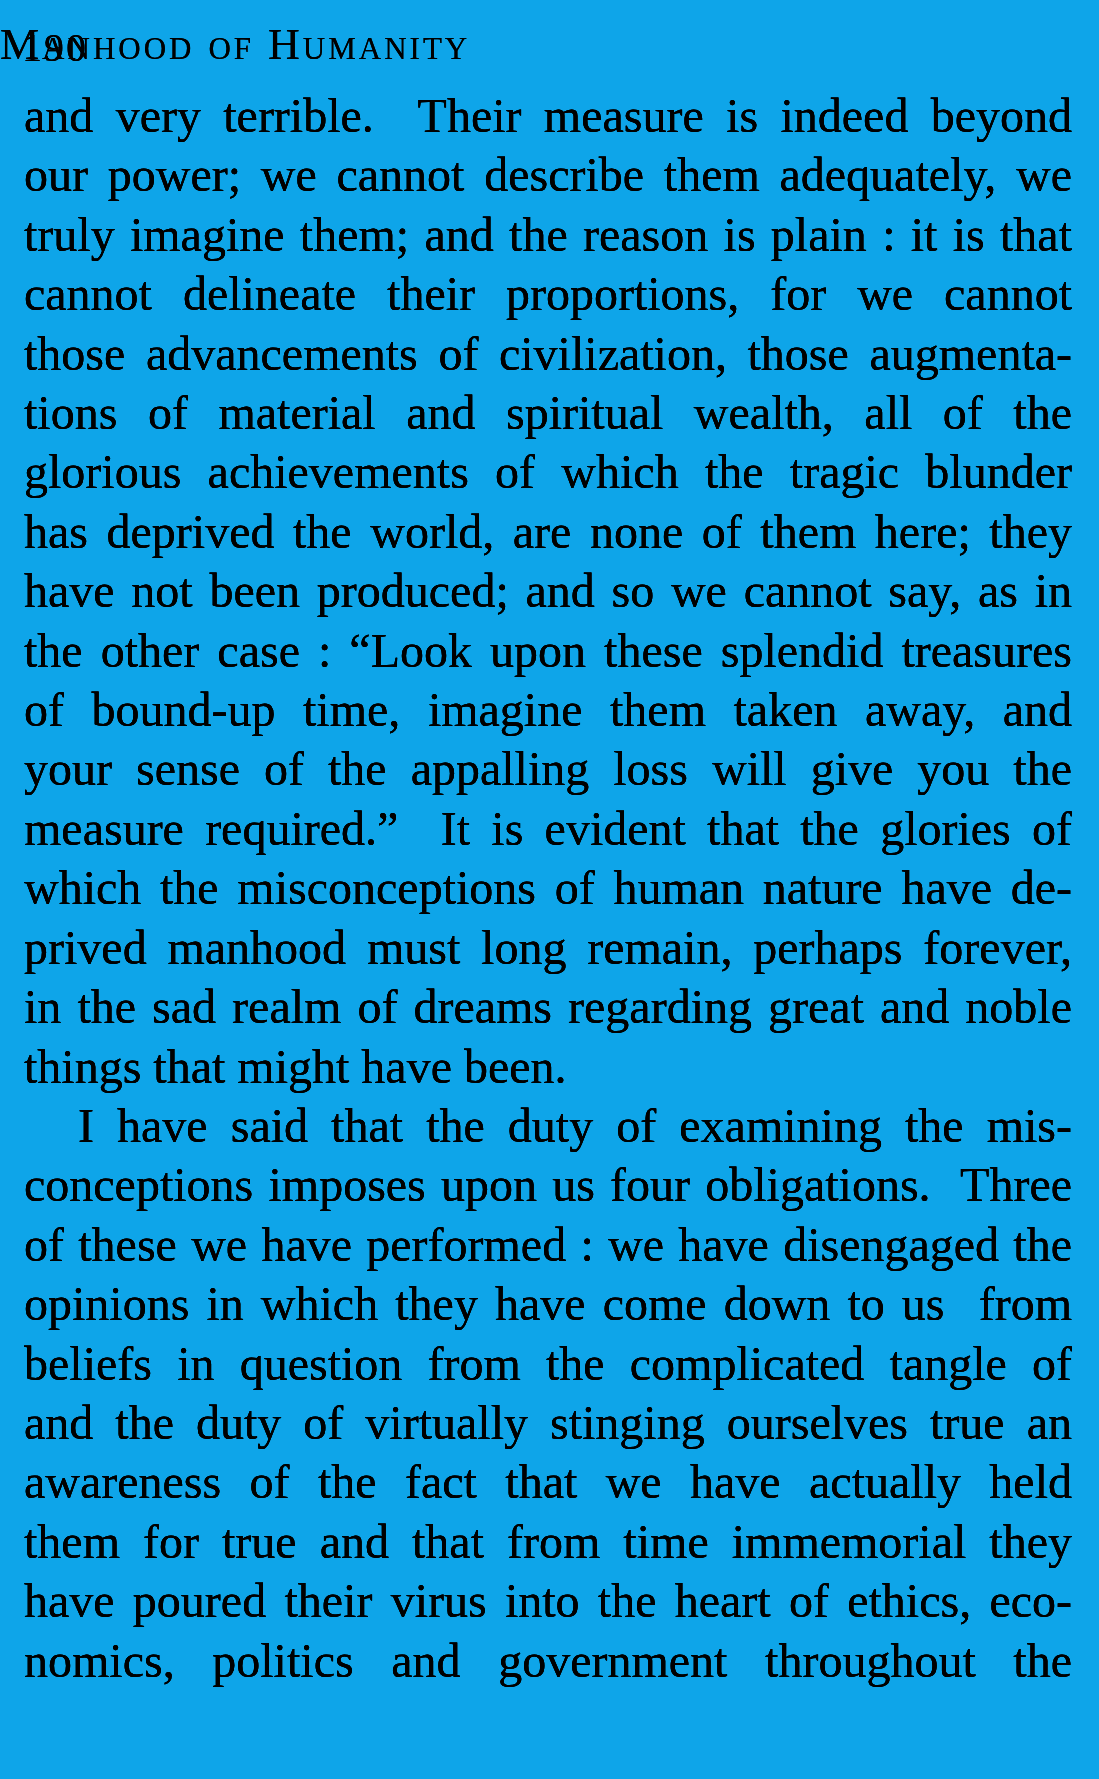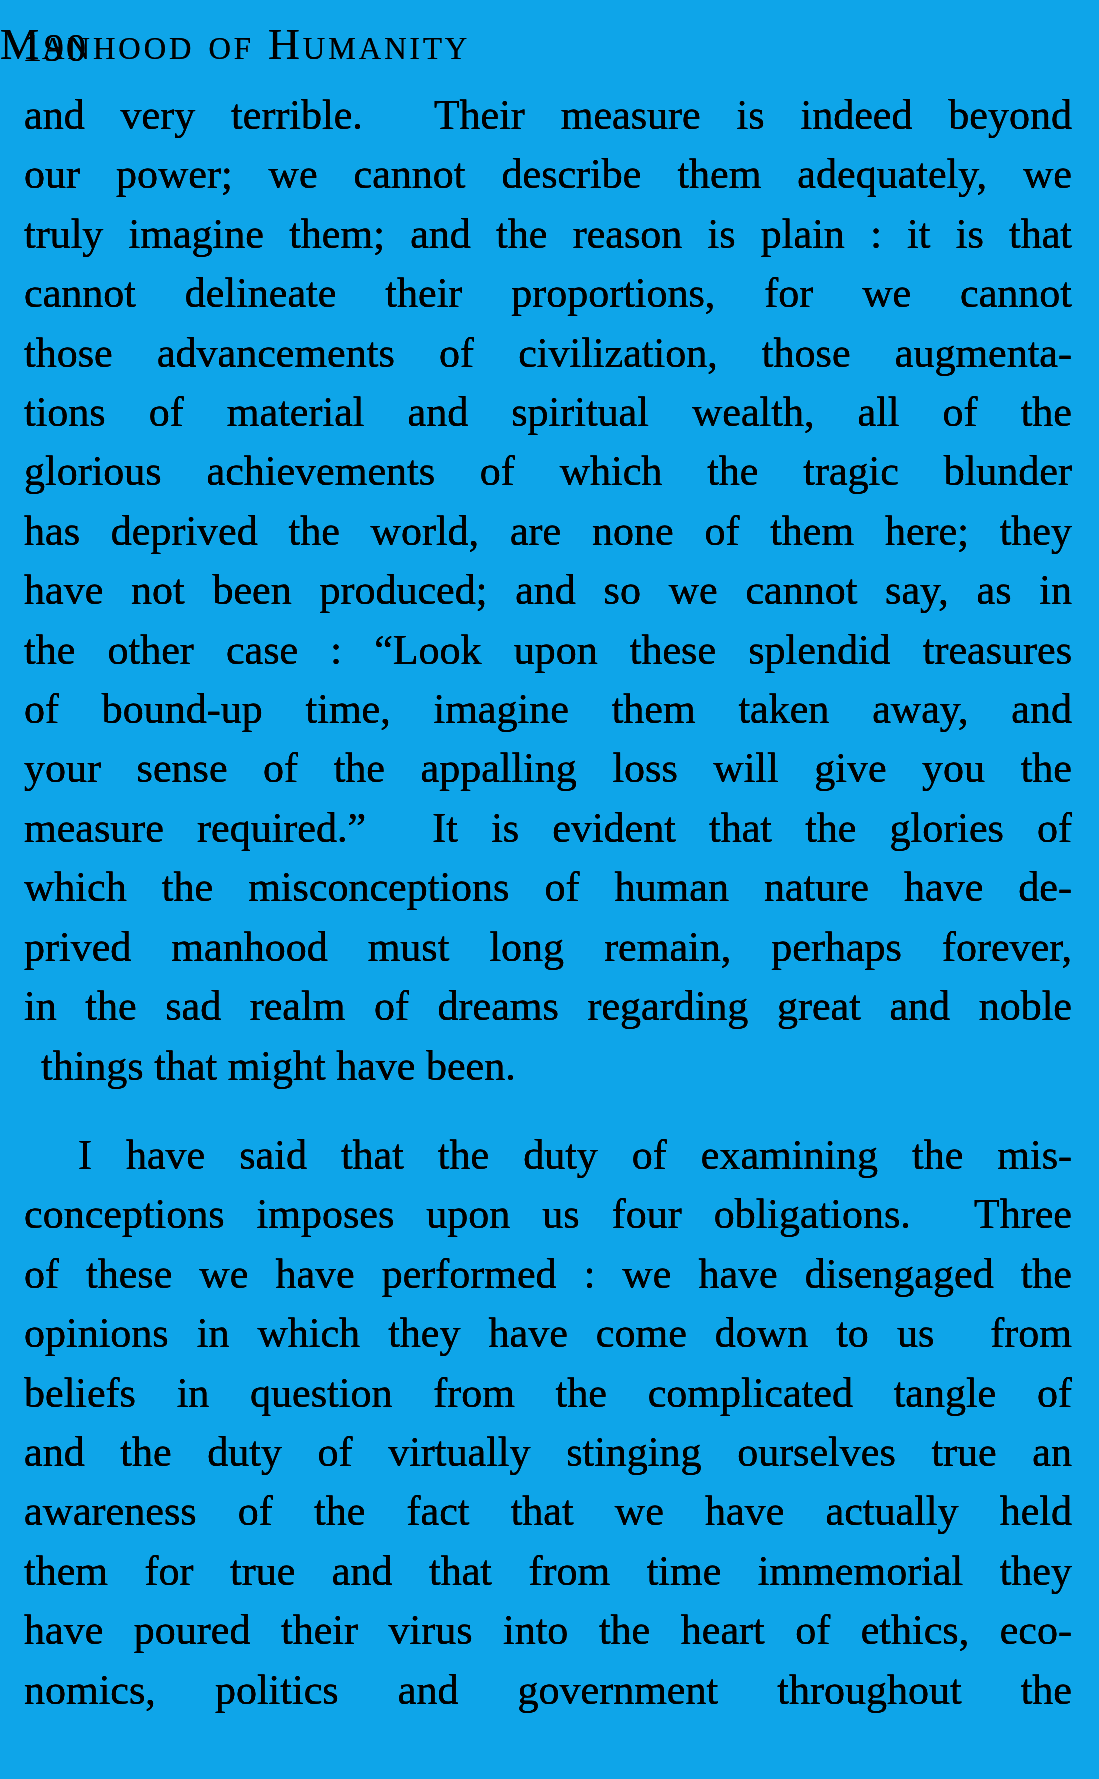--- a/index.html
+++ b/index.html
@@ -43,40 +43,38 @@
     line-height: 50px;
     letter-spacing: 3px;
     text-shadow: 0 0 0.6px #000;
     white-space: nowrap;
   }
   .page-body {
     position: absolute;
     left: 24px;
     top: 86px;
     width: 1048px;
-    font-size: 42px;
+    font-size: 48px;
     line-height: 59.4px;
     text-shadow: 0 0 0.55px #000, 0 0 0.3px #000;
   }
   .para {
     margin: 0;
     padding: 0;
   }
   .line {
     text-align: justify;
     text-align-last: justify;
     white-space: pre-wrap;
   }
   .line.ragged {
     text-align-last: left;
-    margin-left: 17px;
   }
   .line.indent {
     text-indent: 54px;
-    margin-top: 30px;
   }
 </style>
 </head>
 <body>
 
 <div class="page">
   <div class="page-header">
     <span class="page-number">190</span>
     <span class="running-title">Manhood of Humanity</span>
   </div>

